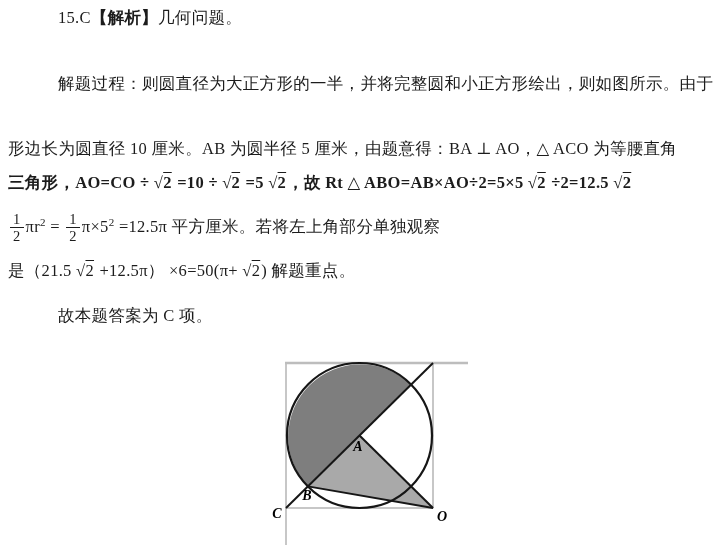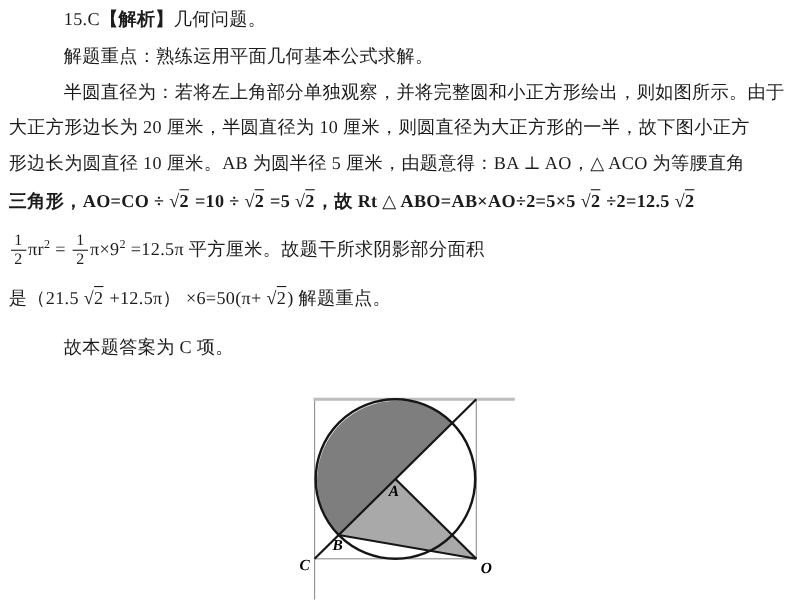--- a/index.html
+++ b/index.html
@@ -25,32 +25,30 @@
   .sqrt .radicand{text-decoration:overline;padding-right:1px;}
   .figure{position:absolute;left:255px;top:352px;width:230px;height:207px;}
   .fig-label{font-family:"Liberation Serif","DejaVu Serif",serif;font-style:italic;font-weight:bold;font-size:14px;}
 </style>
 </head>
 <body>
 
 <div class="page">
 
   <div class="line l1"><span>15.C</span><span class="b">【解析】</span><span>几何问题。</span></div>
-  <div class="line l2"><span>解题重点：熟练运用平面几何基本公式求解。</span></div>
-  <div class="line l3"><span>半圆直径为：若将左上角部分单独观察，并将完整圆和小正方形绘出，则如图所示。由于</span></div>
-  <div class="line l4"><span>大正方形边长为 20 厘米，半圆直径为 10 厘米，则圆直径为大正方形的一半，故下图小正方</span></div>
+  <div class="line l3"><span>解题过程：则圆直径为大正方形的一半，并将完整圆和小正方形绘出，则如图所示。由于</span></div>
   <div class="line l5"><span>形边长为圆直径 10 厘米。AB 为圆半径 5 厘米，由题意得：BA ⊥ AO，△ ACO 为等腰直角</span></div>
   <div class="line l6"><span>三角形，AO=CO ÷ </span><span class="sqrt"><span>√</span><span class="radicand">2</span></span><span> =10 ÷ </span><span class="sqrt"><span>√</span><span class="radicand">2</span></span><span> =5 </span><span class="sqrt"><span>√</span><span class="radicand">2</span></span><span>，故 Rt △ ABO=AB×AO÷2=5×5 </span><span class="sqrt"><span>√</span><span class="radicand">2</span></span><span> ÷2=12.5 </span><span class="sqrt"><span>√</span><span class="radicand">2</span></span></div>
   <div class="line l7"><span class="frac">
         <span class="num">1</span>
         <span class="den">2</span>
       </span><span>πr</span><sup>2</sup><span> = </span><span class="frac">
         <span class="num">1</span>
         <span class="den">2</span>
-      </span><span>π×9</span><sup>2</sup><span> =12.5π 平方厘米。故题干所求阴影部分面积</span></div>
+      </span><span>π×5</span><sup>2</sup><span> =12.5π 平方厘米。若将左上角部分单独观察</span></div>
   <div class="line l8"><span>是（21.5 </span><span class="sqrt"><span>√</span><span class="radicand">2</span></span><span> +12.5π） ×6=50(π+ </span><span class="sqrt"><span>√</span><span class="radicand">2</span></span><span>) 解题重点。</span></div>
   <div class="line l9"><span>故本题答案为 C 项。</span></div>
 
   <div class="figure">
     <svg width="230" height="207" viewBox="0 0 230 207" xmlns="http://www.w3.org/2000/svg">
 
       <path d="M 52.9 134.4 A 72.5 72.5 0 0 1 156.1 32.6 Z" stroke="none" fill="#7e7e7e"></path>
 
       <polygon points="104.5,83.5 52.9,134.4 178,156" stroke="none" fill="#a9a9a9"></polygon>
 

